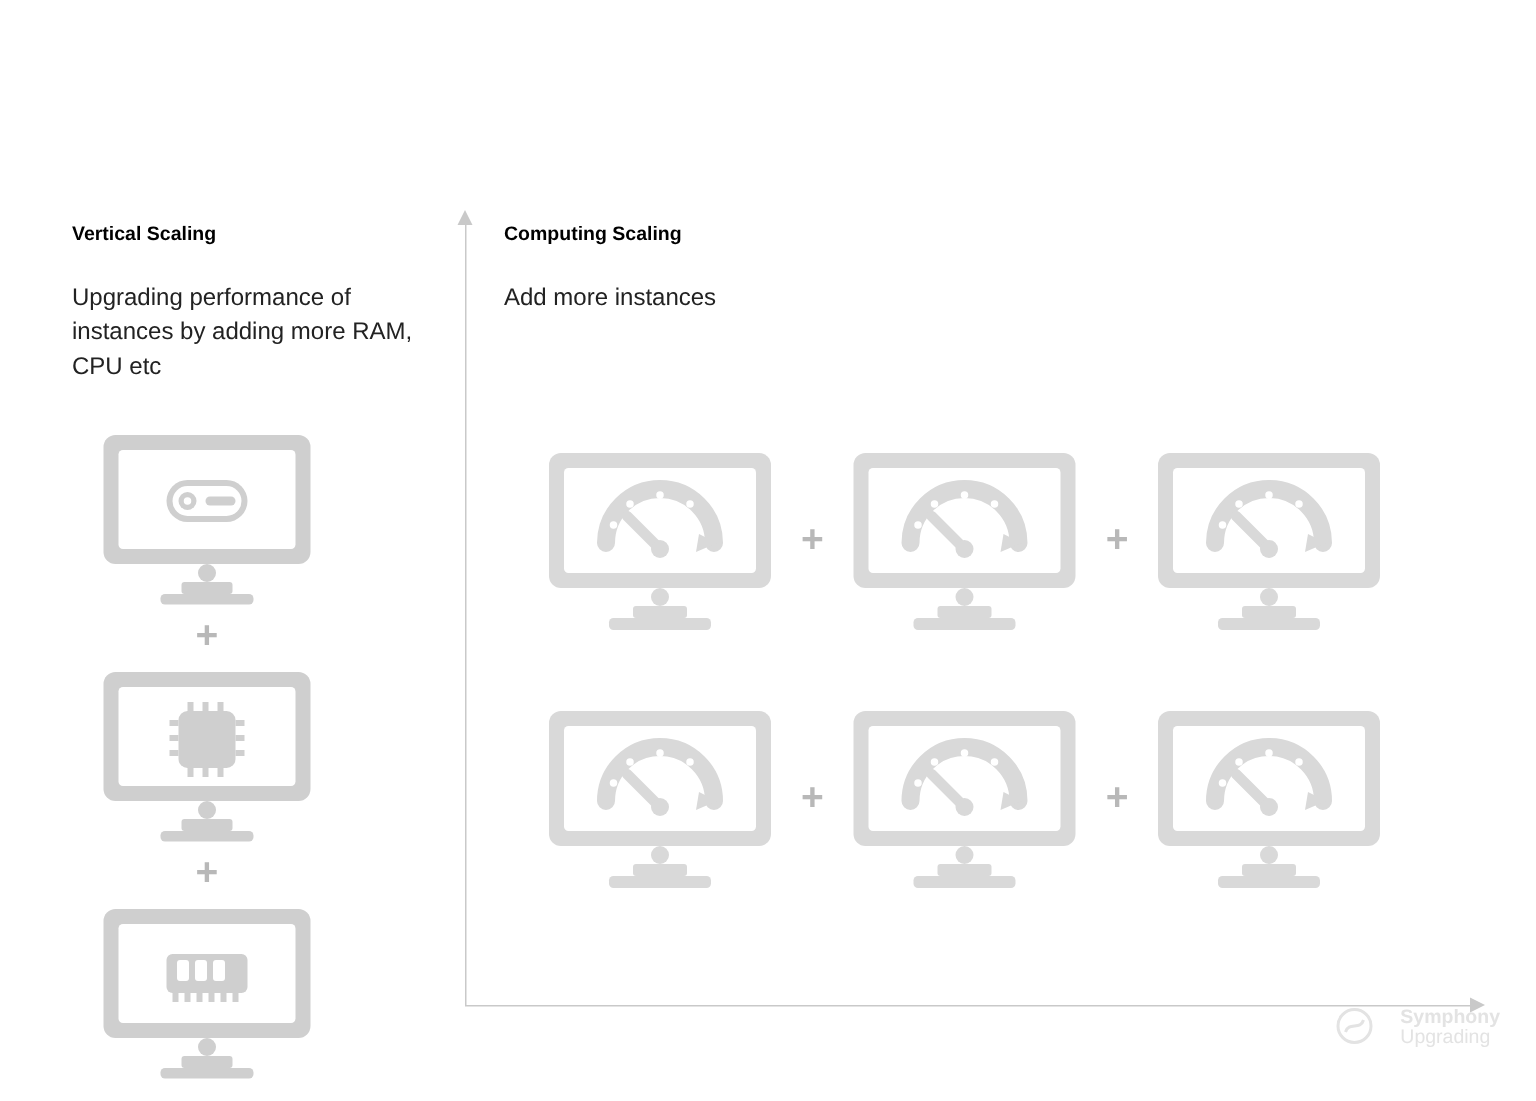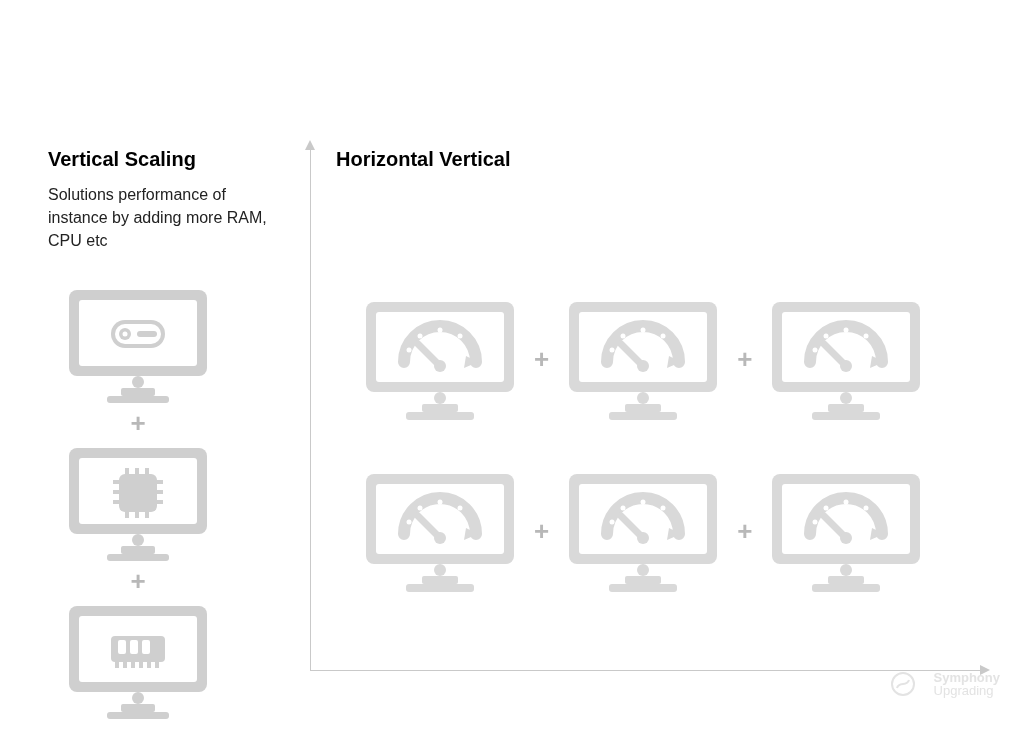--- a/index.html
+++ b/index.html
@@ -1,20 +1,20 @@
 <!DOCTYPE html>
 <html><head>
 <meta charset="utf-8">
 <style>
   html,body{margin:0;padding:0;width:1024px;height:734px;background:#fff;font-family:Arial,Helvetica,sans-serif;color:#000;overflow:hidden}
   .page{position:relative;width:1024px;height:734px}
   .title{position:absolute;left:48px;top:56px;font-size:38px;font-weight:400;letter-spacing:0}
   .vcol{position:absolute;left:48px;top:148px;width:230px}
   .hcol{position:absolute;left:336px;top:148px;width:640px}
-  .subhead{font-size:20px;font-weight:700;margin-bottom:12px}
+  .subhead{font-size:13px;font-weight:700;margin-bottom:24px}
   .desc{font-size:16px;line-height:1.45;color:#222;font-weight:400}
   .vstack{position:absolute;left:48px;top:284px;width:180px;display:flex;flex-direction:column;align-items:center}
   .plus{font-size:26px;font-weight:700;color:#b8b8b8;line-height:1;margin:6px 0}
   .hgrid{position:absolute;left:360px;top:296px;width:620px}
   .hrow{display:flex;align-items:center;margin-bottom:46px}
   .hplus{font-size:26px;font-weight:700;color:#b8b8b8;margin:0 14px}
   svg.monitor{display:block}
   .axis-v{position:absolute;left:310px;top:148px;width:1px;height:522px;background:#c9c9c9}
   .axis-h{position:absolute;left:310px;top:670px;width:670px;height:1px;background:#c9c9c9}
   .arrow-up{position:absolute;left:305px;top:140px;width:0;height:0;border-left:5px solid transparent;border-right:5px solid transparent;border-bottom:10px solid #c9c9c9}
@@ -29,25 +29,26 @@
 <div class="page">
 
 
   <div class="axis-v"></div>
   <div class="arrow-up"></div>
   <div class="axis-h"></div>
   <div class="arrow-right"></div>
 
   <div class="vcol">
     <div class="subhead">Vertical Scaling</div>
-    <div class="desc">Solutions performance of instance by adding more RAM, CPU etc</div>
+    <div class="desc">Upgrading performance of instances by adding more RAM, CPU etc</div>
   </div>
 
   <div class="hcol">
-    <div class="subhead">Horizontal Vertical</div>
+    <div class="subhead">Computing Scaling</div>
+    <div class="desc">Add more instances</div>
   </div>
 
   <div class="vstack">
 
     <svg class="monitor" width="150" height="120" viewBox="0 0 150 120">
       <g fill="#cfcfcf">
         <rect x="6" y="6" width="138" height="86" rx="8" ry="8"></rect>
         <rect x="16" y="16" width="118" height="66" rx="3" ry="3" fill="#fff"></rect>
         <circle cx="75" cy="98" r="6"></circle>
         <rect x="58" y="104" width="34" height="8" rx="2"></rect>

